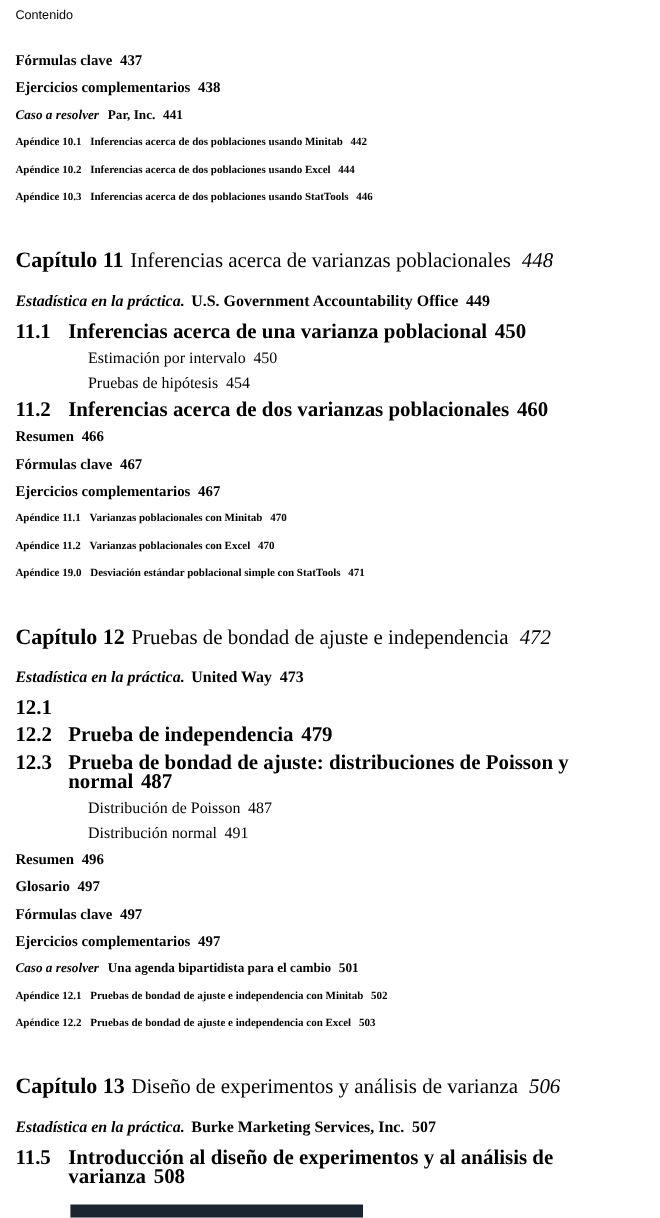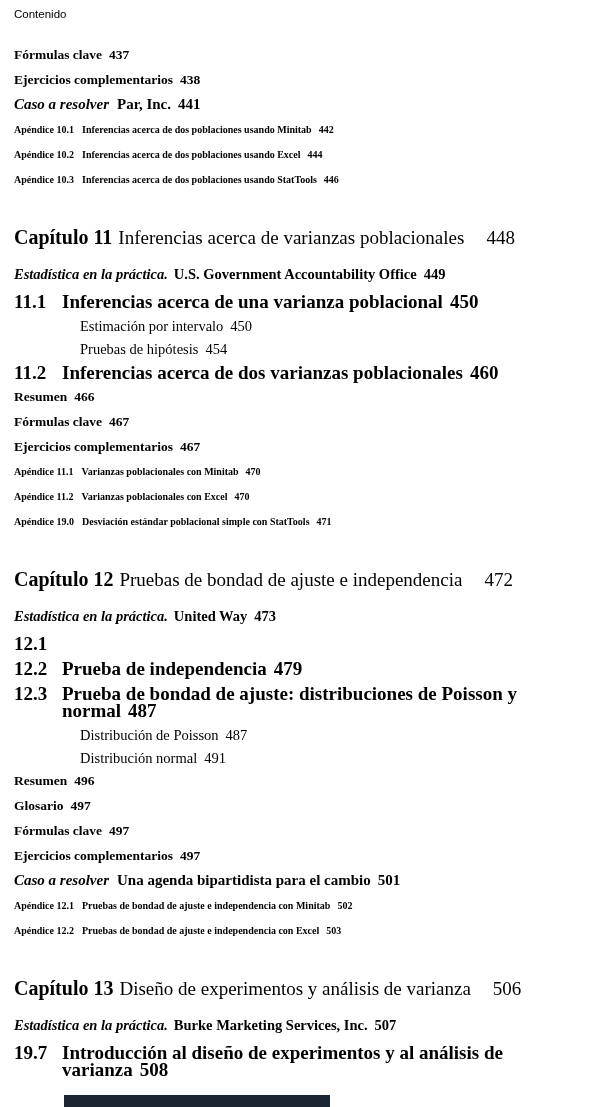--- a/index.html
+++ b/index.html
@@ -35,36 +35,36 @@
   .e-appendix {
     font-weight: 700;
     font-size: 10px;
     line-height: 15px;
     margin-bottom: 10px;
   }
   .e-appendix .txt { margin-left: 8px; }
   
   .e-case {
     font-weight: 700;
-    font-size: 15px;
+    font-size: 12px;
     line-height: 15px;
     margin-bottom: 10px;
   }
   .e-case .prefix { font-style: italic; }
   .e-case .txt { margin-left: 8px; }
   
   .e-chapter {
     margin-top: 38px;
     margin-bottom: 16px;
     font-size: 19px;
     line-height: 24px;
   }
   .e-chapter .lbl { font-weight: 700; font-size: 20px; }
   .e-chapter .txt { margin-left: 6px; }
-  .e-chapter .pg { margin-left: 22px; }
+  .e-chapter .pg { margin-left: 10px; font-style: italic; }
   
   .e-sip {
     font-weight: 700;
     font-size: 14.5px;
     line-height: 17px;
     margin-bottom: 10px;
   }
   .e-sip .prefix { font-style: italic; }
   .e-sip .txt { margin-left: 6px; }
   
@@ -140,18 +140,18 @@
     <div class="e-bold"><span class="txt">Resumen</span><span class="pg">496</span></div>
     <div class="e-bold"><span class="txt">Glosario</span><span class="pg">497</span></div>
     <div class="e-bold"><span class="txt">Fórmulas clave</span><span class="pg">497</span></div>
     <div class="e-bold"><span class="txt">Ejercicios complementarios</span><span class="pg">497</span></div>
     <div class="e-case"><span class="prefix">Caso a resolver</span><span class="txt">Una agenda bipartidista para el cambio</span><span class="pg">501</span></div>
     <div class="e-appendix"><span class="lbl">Apéndice 12.1</span><span class="txt">Pruebas de bondad de ajuste e independencia con Minitab</span><span class="pg">502</span></div>
     <div class="e-appendix"><span class="lbl">Apéndice 12.2</span><span class="txt">Pruebas de bondad de ajuste e independencia con Excel</span><span class="pg">503</span></div>
     <div class="e-chapter"><span class="lbl">Capítulo 13</span><span class="txt">Diseño de experimentos y análisis de varianza</span><span class="pg">506</span></div>
     <div class="e-sip"><span class="prefix">Estadística en la práctica.</span><span class="txt">Burke Marketing Services, Inc.</span><span class="pg">507</span></div>
     <div class="e-section">
-      <span class="num">19.7</span>
+      <span class="num">11.5</span>
       <span><span class="txt">Introducción al diseño de experimentos y al análisis de varianza</span><span class="pg">508</span></span>
     </div>
   </div>
 
 <div class="bottom-bar" style="background: rgb(27, 37, 49);"></div>
 
 </body></html>

